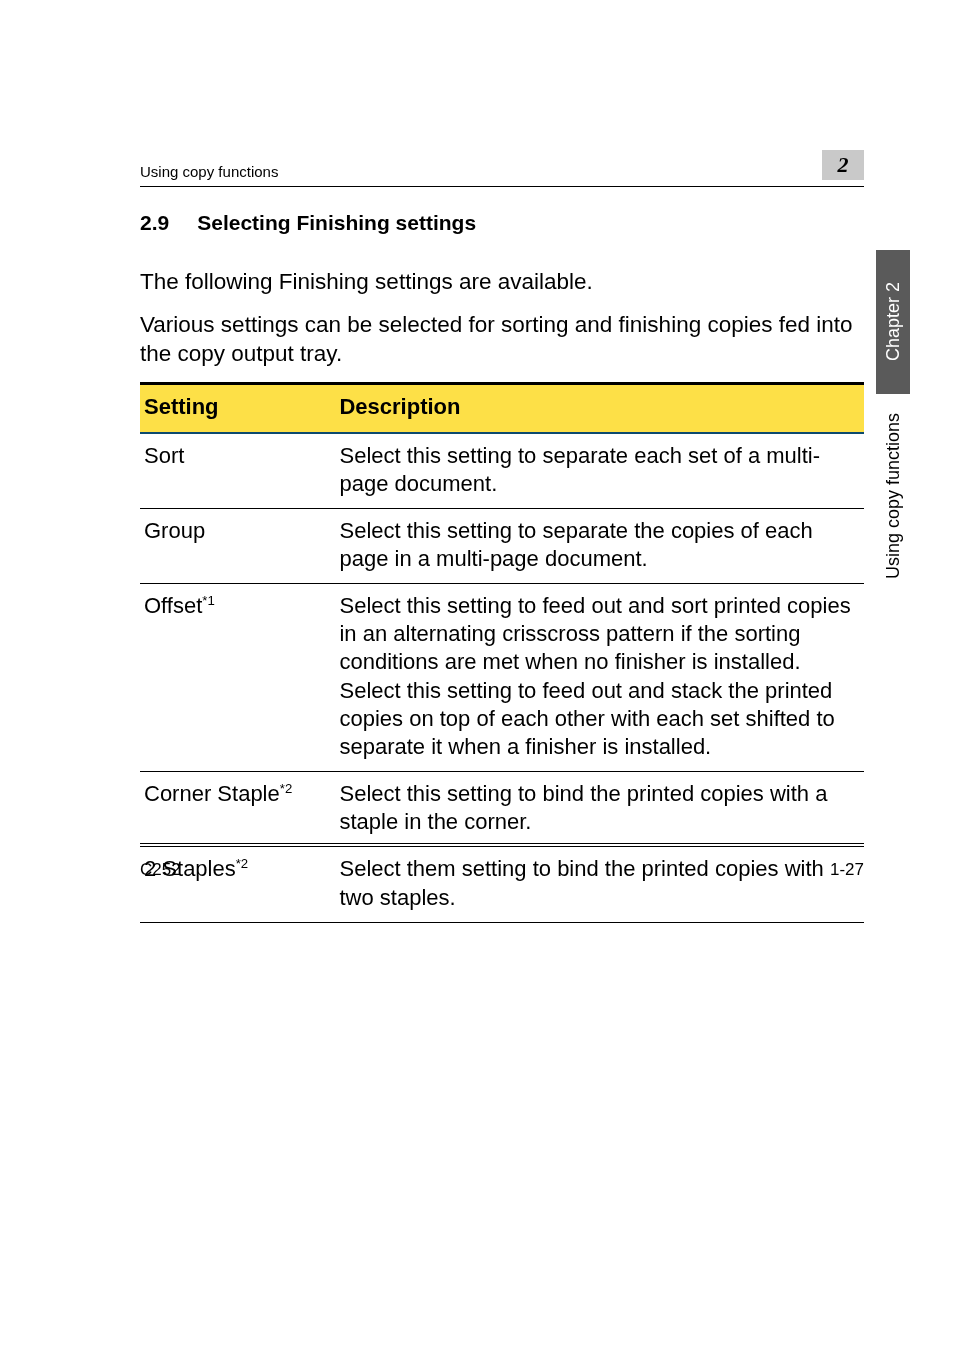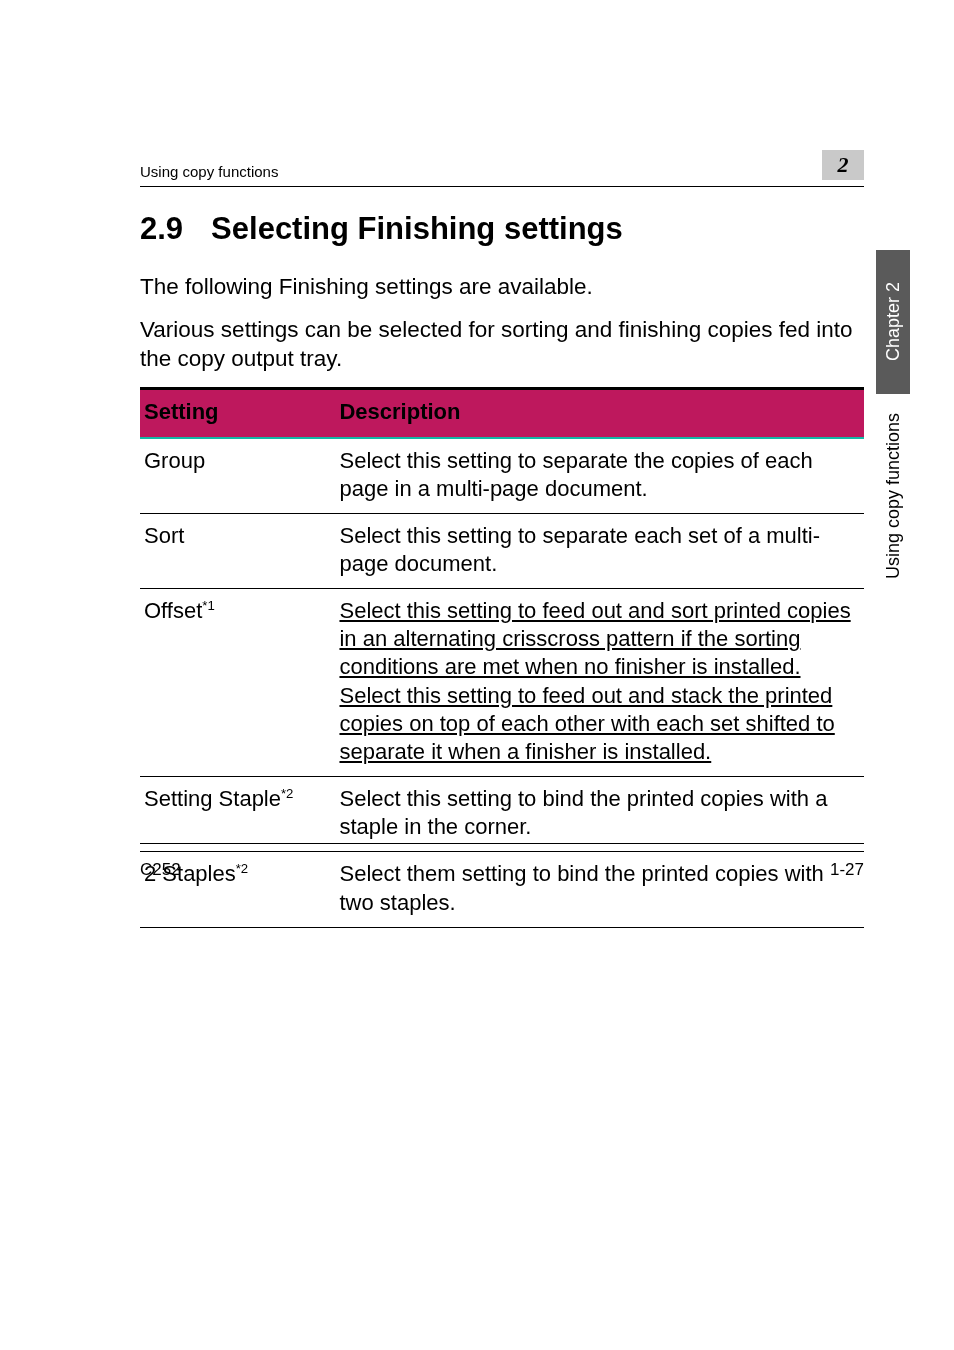--- a/index.html
+++ b/index.html
@@ -2,26 +2,26 @@
 <html><head>
 <meta charset="utf-8">
 <style>
   * { box-sizing: border-box; margin: 0; padding: 0; }
   html, body { width: 954px; height: 1350px; background: #fff; font-family: Arial, Helvetica, sans-serif; color: #000; }
   .page { position: relative; width: 954px; height: 950px; padding: 150px 90px 0 140px; }
   .running-head { display: flex; align-items: flex-end; justify-content: space-between; margin-bottom: 6px; }
   .running-head .rh-left { font-size: 15px; }
   .section-badge { width: 42px; height: 30px; background: #c9c9c9; display: flex; align-items: center; justify-content: center; font-weight: bold; font-style: italic; font-size: 22px; font-family: "Times New Roman", Times, serif; }
   .rule-top { border-top: 1.5px solid #000; margin-bottom: 24px; }
-  h1.section-title { font-size: 31px; font-weight: bold; margin-bottom: 26px; }
+  h1.section-title { font-size: 21px; font-weight: bold; margin-bottom: 33px; }
   h1.section-title .num { display: inline-block; margin-right: 28px; }
   p.body { font-size: 22.5px; line-height: 1.28; margin-bottom: 14px; }
   table.settings { width: 100%; border-collapse: collapse; margin-top: 14px; }
   table.settings th, table.settings td { text-align: left; vertical-align: top; font-size: 22px; line-height: 1.28; padding: 8px 10px 10px 4px; }
-  table.settings thead th { font-weight: bold; border-top: 3px solid #000; border-bottom: 2px solid #14b8a6; background: #be185d; }
+  table.settings thead th { font-weight: bold; border-top: 3px solid #000; border-bottom: 2px solid #0c4a6e; background: #fde047; }
   table.settings tbody td { border-bottom: 1px solid #000; }
   table.settings col.c1 { width: 27%; }
   table.settings col.c2 { width: 73%; }
   .sup { font-size: 0.6em; vertical-align: super; }
   .side-tab-dark { position: absolute; right: 44px; top: 250px; width: 34px; height: 144px; background: #5a5a5a; color: #fff; display: flex; align-items: center; justify-content: center; }
   .side-tab-dark span { writing-mode: vertical-rl; transform: rotate(180deg); font-size: 18px; }
   .side-tab-light { position: absolute; right: 44px; top: 394px; width: 34px; height: 205px; background: #fff; color: #000; display: flex; align-items: center; justify-content: center; }
   .side-tab-light span { writing-mode: vertical-rl; transform: rotate(180deg); font-size: 18px; }
   .footer { position: absolute; left: 140px; right: 90px; bottom: 70px; border-top: 1.5px solid #000; padding-top: 16px; display: flex; justify-content: space-between; font-size: 17px; align-items: center; }
 </style>
@@ -49,34 +49,34 @@
         <col class="c2">
       </colgroup>
     <thead>
       <tr>
         <th>Setting</th>
         <th>Description</th>
       </tr>
     </thead>
     <tbody>
       <tr>
+        <td><span>Sort</span><span class="sup"></span></td>
+        <td>Select this setting to separate each set of a multi-page document.</td>
+      </tr>
+      <tr>
         <td><span>Group</span><span class="sup"></span></td>
         <td>Select this setting to separate the copies of each page in a multi-page document.</td>
       </tr>
       <tr>
-        <td><span>Sort</span><span class="sup"></span></td>
-        <td>Select this setting to separate each set of a multi-page document.</td>
-      </tr>
-      <tr>
         <td><span>Offset</span><span class="sup">*1</span></td>
-        <td style="white-space: pre-line; text-decoration: underline;">Select this setting to feed out and sort printed copies in an alternating crisscross pattern if the sorting conditions are met when no finisher is installed.
+        <td style="white-space: pre-line;">Select this setting to feed out and sort printed copies in an alternating crisscross pattern if the sorting conditions are met when no finisher is installed.
 Select this setting to feed out and stack the printed copies on top of each other with each set shifted to separate it when a finisher is installed.</td>
       </tr>
       <tr>
-        <td><span>Setting Staple</span><span class="sup">*2</span></td>
+        <td><span>Corner Staple</span><span class="sup">*2</span></td>
         <td>Select this setting to bind the printed copies with a staple in the corner.</td>
       </tr>
       <tr>
         <td><span>2 Staples</span><span class="sup">*2</span></td>
         <td>Select them setting to bind the printed copies with two staples.</td>
       </tr>
     </tbody>
   </table>
 
   <div class="side-tab-dark">

